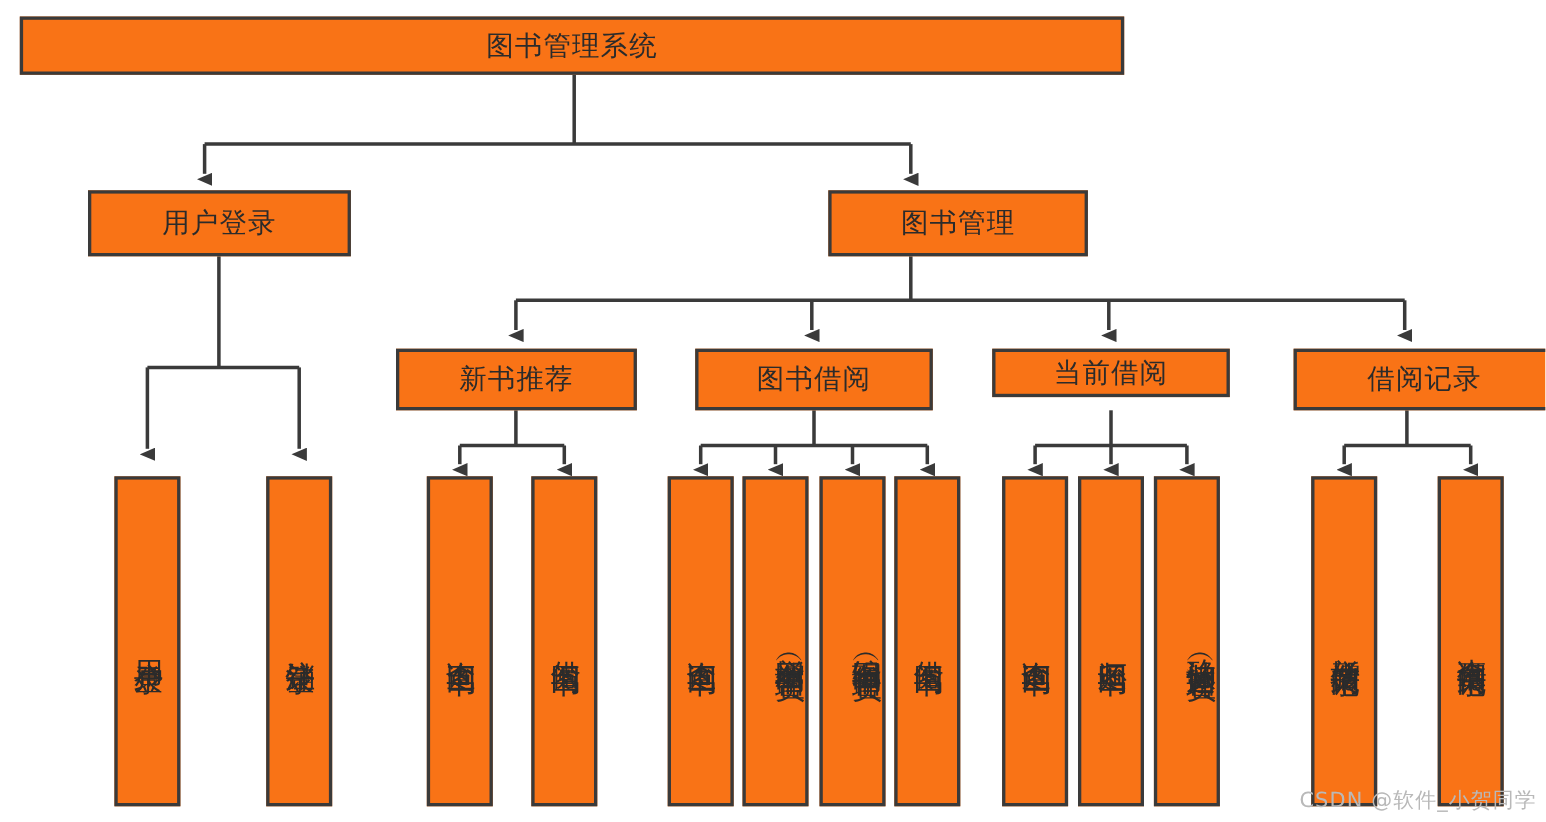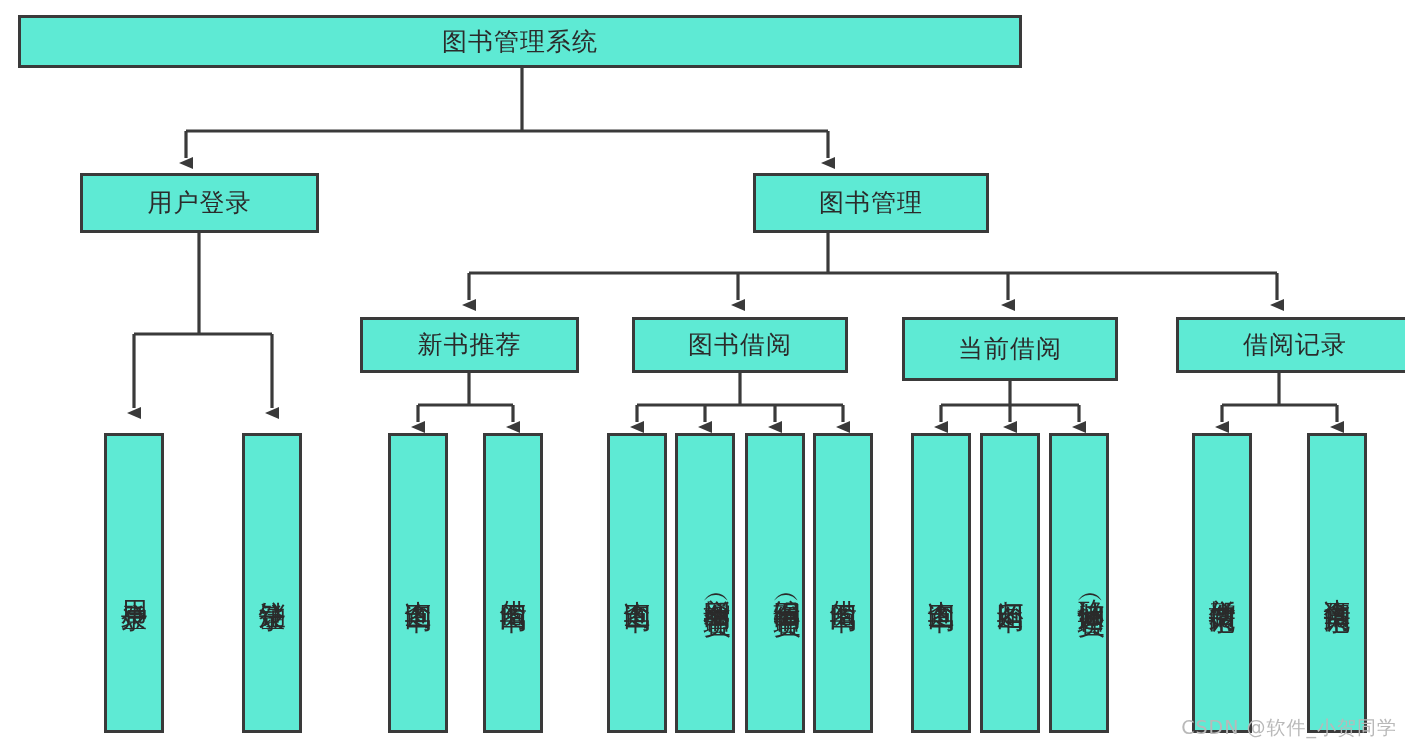--- a/index.html
+++ b/index.html
@@ -21,21 +21,21 @@
     left: 0;
     top: 0;
     width: 1405px;
     height: 747px;
     pointer-events: none;
   }
   .node {
     position: absolute;
     box-sizing: border-box;
     border: 3px solid #3a3a3a;
-    background: #5eead4;
+    background: #f97316;
     display: flex;
     align-items: center;
     justify-content: center;
     color: #2b2b2b;
     z-index: 2;
   }
   .node-h {
     font-size: 25px;
     letter-spacing: 1px;
     line-height: 1.1;
@@ -128,21 +128,21 @@
   <div class="node node-h" style="left:18px; top:15px; width:1004px; height:53px;">图书管理系统</div>
 
   <div class="node node-h" style="left:80px; top:173px; width:239px; height:60px;">用户登录</div>
 
   <div class="node node-h" style="left:753px; top:173px; width:236px; height:60px;">图书管理</div>
 
   <div class="node node-h" style="left:360px; top:317px; width:219px; height:56px;text-align:right;">新书推荐</div>
 
   <div class="node node-h" style="left:632px; top:317px; width:216px; height:56px;">图书借阅</div>
 
-  <div class="node node-h" style="left:902px; top:317px; width:216px; height:64px;">当前借阅</div>
+  <div class="node node-h" style="left:902px; top:317px; width:216px; height:44px;">当前借阅</div>
 
   <div class="node node-h" style="left:1176px; top:317px; width:238px; height:56px;">借阅记录</div>
 
   <div class="node node-v anchor-mid" style="left:104px; top:433px; width:60px; height:300px;">用户登录</div>
 
   <div class="node node-v anchor-mid" style="left:242px; top:433px; width:60px; height:300px;">注销登录</div>
 
   <div class="node node-v anchor-mid" style="left:388px; top:433px; width:60px; height:300px;">查询图书</div>
 
   <div class="node node-v anchor-mid" style="left:483px; top:433px; width:60px; height:300px;">借阅图书</div>

